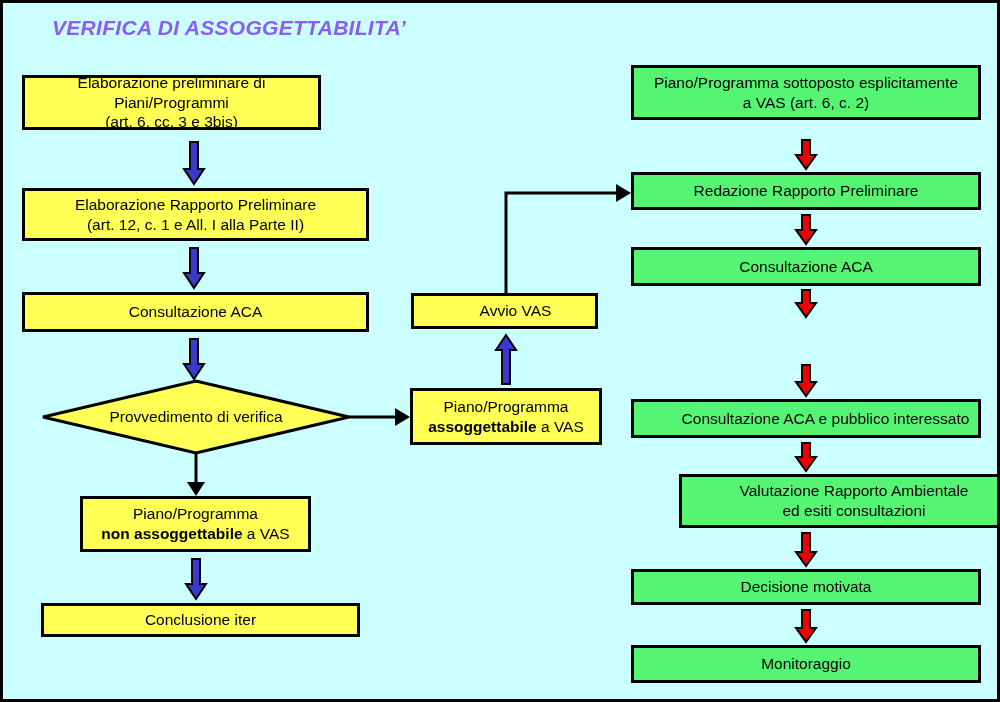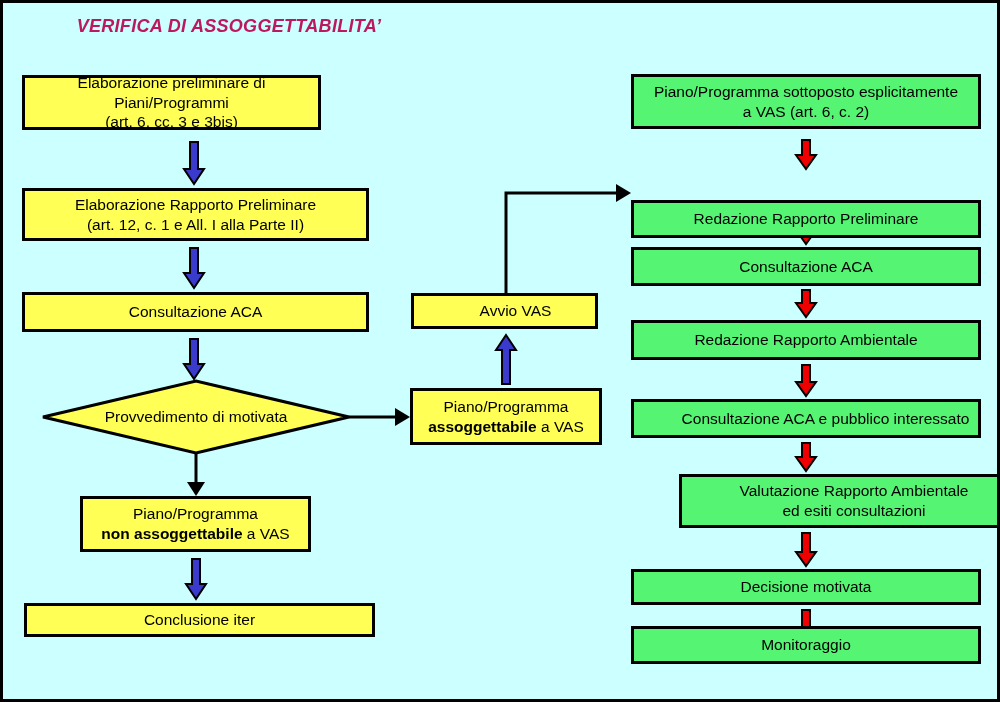--- a/index.html
+++ b/index.html
@@ -8,21 +8,21 @@
   }
   *{box-sizing:border-box; margin:0; padding:0;}
   body{font-family:"Liberation Sans", sans-serif; background:#fff;}
   .canvas{
     position:relative; width:1000px; height:702px;
     background:var(--background); border:3px solid var(--border);
     overflow:hidden;
   }
   .flow-title{
     position:absolute; font-weight:bold; font-style:italic;
-    font-size:18px; color:#be185d; text-align:center; letter-spacing:.3px;
+    font-size:21px; color:#8b5cf6; text-align:center; letter-spacing:.3px;
   }
   .node{
     position:absolute; display:flex; flex-direction:column;
     align-items:center; justify-content:center; text-align:center;
     border:3px solid var(--border); font-size:15.5px; line-height:1.28;
     color:#000; padding:1px 4px;
   }
   .yellow{background:var(--box-yellow);}
   .green{background:var(--box-green);}
   .diamond-label{
@@ -78,68 +78,65 @@
   <div class="node yellow" style="left:19px; top:185px; width:347px; height:53px;text-align:right;">
     <div>Elaborazione Rapporto Preliminare</div>
     <div>(art. 12, c. 1 e All. I alla Parte II)</div>
   </div>
 
   <div class="node yellow" style="left:19px; top:289px; width:347px; height:40px;">
     <div>Consultazione ACA</div>
   </div>
 
   <div class="diamond-label" style="left:68px; top:396px; width:250px; height:36px;">
-    <span>Provvedimento di motivata</span>
+    <span>Provvedimento di verifica</span>
   </div>
 
   <div class="node yellow" style="left:77px; top:493px; width:231px; height:56px;">
     <div>Piano/Programma</div>
     <div><b>non assoggettabile</b><span> a VAS</span></div>
   </div>
 
-  <div class="node yellow" style="left:21px; top:600px; width:351px; height:34px;">
+  <div class="node yellow" style="left:38px; top:600px; width:319px; height:34px;">
     <div>Conclusione iter</div>
   </div>
 
   <div class="node yellow" style="left:408px; top:290px; width:187px; height:36px;padding-left:26px;">
     <div>Avvio VAS</div>
   </div>
 
   <div class="node yellow" style="left:407px; top:385px; width:192px; height:57px;">
     <div>Piano/Programma</div>
     <div><b>assoggettabile</b><span> a VAS</span></div>
   </div>
 
-  <div class="node green" style="left:628px; top:71px; width:350px; height:55px;">
+  <div class="node green" style="left:628px; top:62px; width:350px; height:55px;">
     <div>Piano/Programma sottoposto esplicitamente</div>
     <div>a VAS (art. 6, c. 2)</div>
   </div>
 
-  <div class="node green" style="left:628px; top:169px; width:350px; height:38px;margin-top:28px;">
+  <div class="node green" style="left:628px; top:169px; width:350px; height:38px;">
     <div>Redazione Rapporto Preliminare</div>
   </div>
 
   <div class="node green" style="left:628px; top:244px; width:350px; height:39px;">
     <div>Consultazione ACA</div>
   </div>
 
-  <div class="node green" style="left:628px; top:317px; width:350px; height:40px;">
-    <div>Redazione Rapporto Ambientale</div>
-  </div>
 
   <div class="node green" style="left:628px; top:396px; width:350px; height:39px;padding-left:43px;">
     <div>Consultazione ACA e pubblico interessato</div>
   </div>
 
   <div class="node green" style="left:628px; top:471px; width:350px; height:54px;margin-left:48px;">
     <div>Valutazione Rapporto Ambientale</div>
     <div>ed esiti consultazioni</div>
   </div>
 
   <div class="node green" style="left:628px; top:566px; width:350px; height:36px;">
     <div>Decisione motivata</div>
   </div>
 
-  <div class="node green" style="left:628px; top:623px; width:350px; height:38px;">
+  <div class="node green" style="left:628px; top:642px; width:350px; height:38px;">
     <div>Monitoraggio</div>
   </div>
 
 </div>
 
 </body></html>

